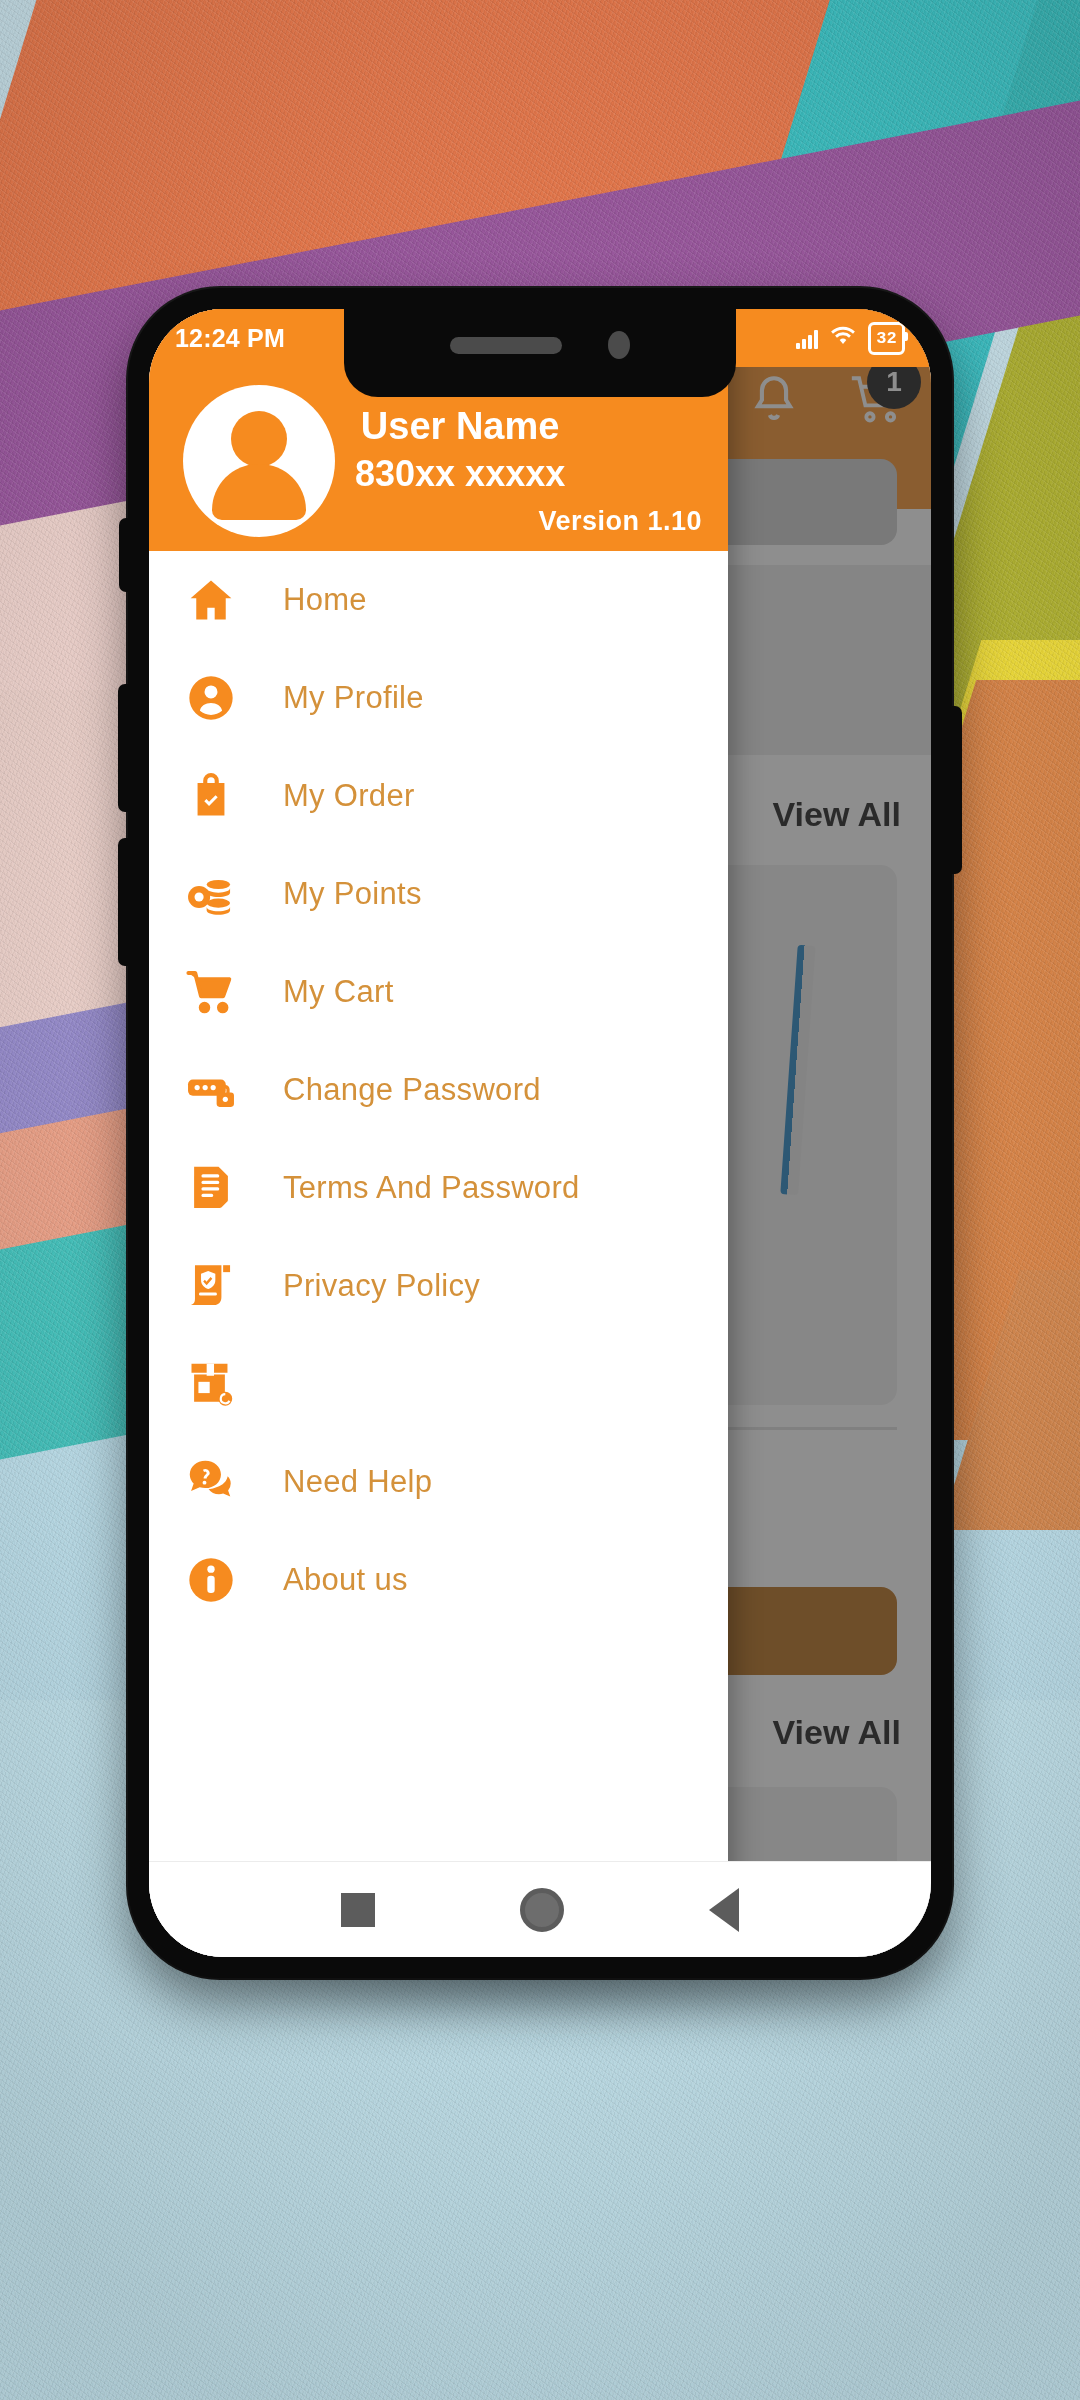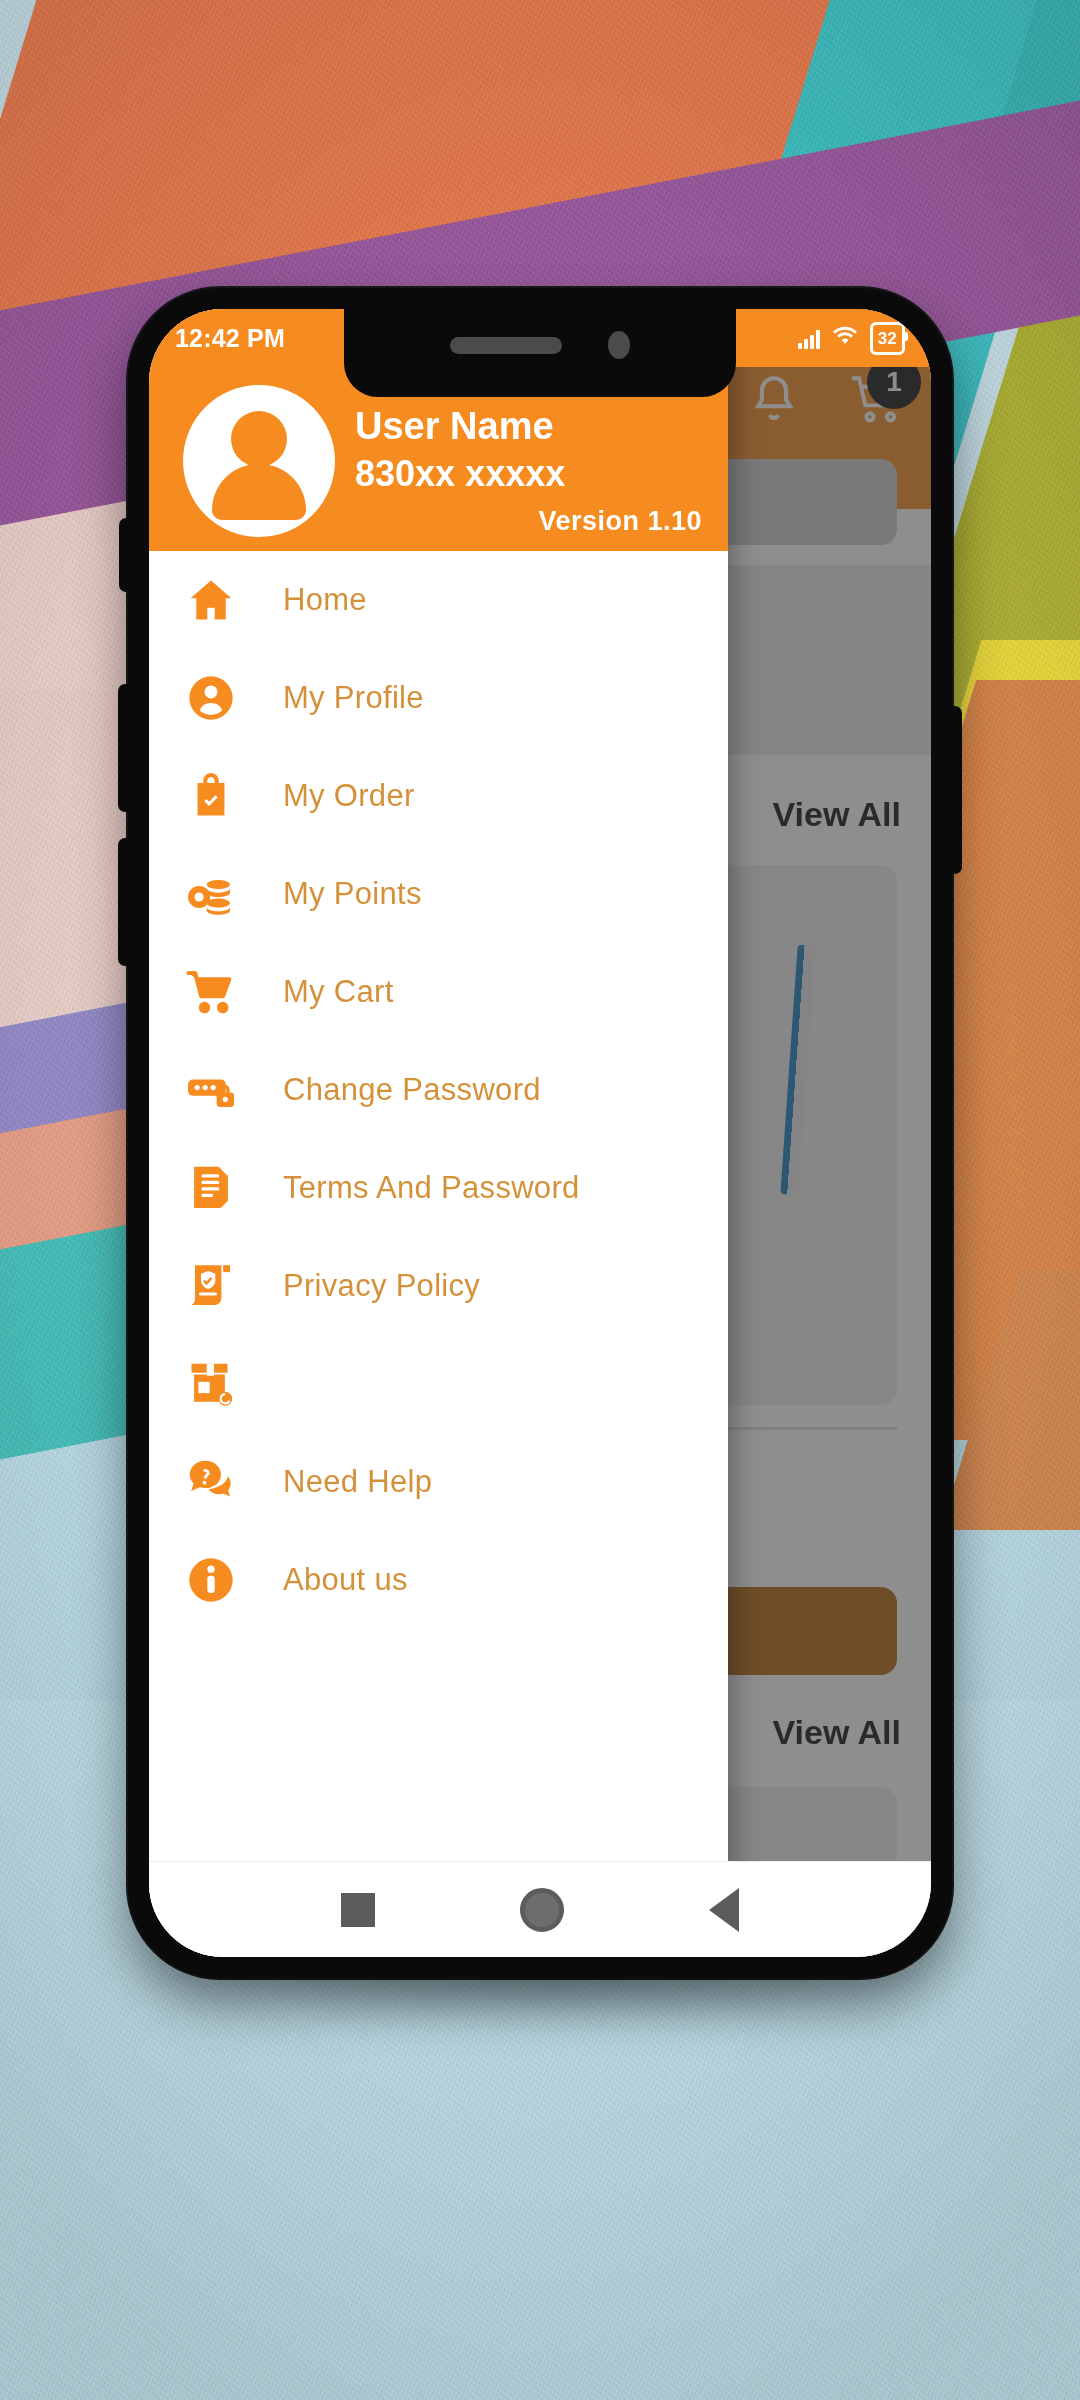--- a/index.html
+++ b/index.html
@@ -85,21 +85,21 @@
     padding:0 26px; background:#F68B1F; color:#fff;
     font-size:25px; font-weight:bold; letter-spacing:.2px;
   }
   #status-right { display:flex; align-items:center; gap:11px; }
   .bars { display:flex; align-items:flex-end; gap:2px; height:21px; }
   .bars i { width:4px; background:#fff; border-radius:1px; display:block; }
   .bars i:nth-child(1){height:6px;} .bars i:nth-child(2){height:10px;}
   .bars i:nth-child(3){height:14px;} .bars i:nth-child(4){height:19px;}
   .batt {
     border:3px solid #fff; border-radius:6px; padding:5px 5px;
-    font-size:17px; line-height:1; font-weight:bold; position:relative;
+    font-size:17px; line-height:1; font-weight:bold; position:relative;font-family:Liberation Mono, monospace;
   }
   .batt::after { content:""; position:absolute; right:-6px; top:7px; width:4px; height:9px; background:#fff; border-radius:0 2px 2px 0; }
 
   
   #app-bg { position:absolute; inset:0; background:#fff; }
   #app-header { position:absolute; top:0; left:0; right:0; height:200px; background:#F68B1F; }
   #app-icons { position:absolute; top:62px; right:26px; display:flex; align-items:center; gap:44px; }
   .hdr-ico { position:relative; width:58px; height:58px; }
   #cart-badge {
     position:absolute; right:-16px; top:-16px; width:54px; height:54px; border-radius:50%;
@@ -149,21 +149,21 @@
     background:#fff; z-index:40; overflow:hidden;
     box-shadow:6px 0 26px rgba(0,0,0,.30);
   }
   #drawer-header { height:242px; background:#F68B1F; position:relative; padding-top:58px; }
   #avatar {
     position:absolute; left:34px; top:76px; width:152px; height:152px; border-radius:50%;
     background:#fff;
   }
   #avatar .head { position:absolute; left:50%; transform:translateX(-50%); top:26px; width:56px; height:56px; border-radius:50%; background:#F68B1F; }
   #avatar .body { position:absolute; left:50%; transform:translateX(-50%); bottom:17px; width:94px; height:56px; border-radius:47px 47px 10px 10px; background:#F68B1F; }
-  #user-block { position:absolute; left:206px; top:94px; color:#fff; }
+  #user-block { position:absolute; left:206px; top:94px; color:#fff;text-align:center; }
   #user-name { font-size:38px; font-weight:bold; line-height:1.25; }
   #user-phone { font-size:36px; font-weight:bold; line-height:1.25; }
   #version { position:absolute; right:26px; bottom:14px; color:#fff; font-size:27px; font-weight:bold; letter-spacing:.5px;text-align:right; }
 
   #menu-list { padding:0; }
   .menu-item {
     display:flex; align-items:center; height:98px; padding-left:36px; cursor:pointer;
   }
   .menu-icon { width:76px; flex:0 0 76px; display:flex; align-items:center; justify-content:flex-start; }
   .menu-icon svg { display:block; }
@@ -421,21 +421,21 @@
               <rect x="10.3" y="10" width="3.4" height="8" rx="1.5" fill="#fff"></rect>
             </svg>
           </span>
           <span class="menu-label">About us</span>
         </div>
 
       </div>
     </div>
 
     <div id="statusbar">
-      <div id="status-time">12:42 PM</div>
+      <div id="status-time">12:24 PM</div>
       <div id="status-right">
         <span class="bars">
             <i></i>
             <i></i>
             <i></i>
             <i></i>
           </span>
         <span>
           <svg width="28" height="22" viewBox="0 0 24 20" fill="#fff">
             <path d="M12 17.2 9 13.6a4.6 4.6 0 0 1 6 0z"></path>

